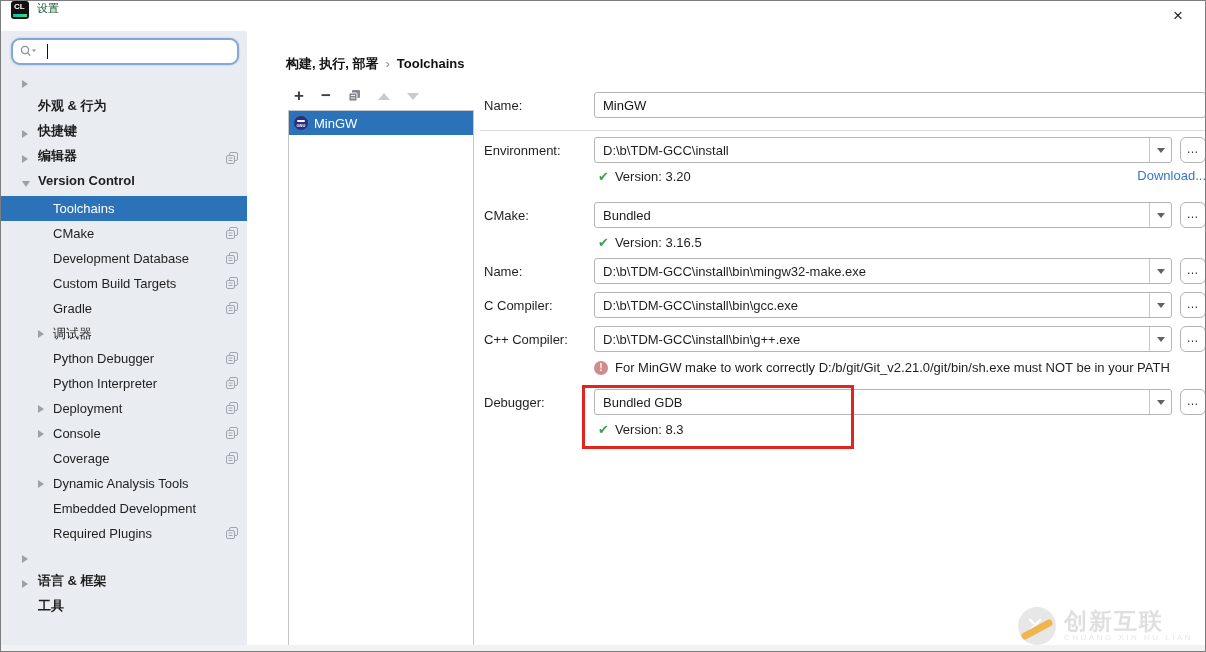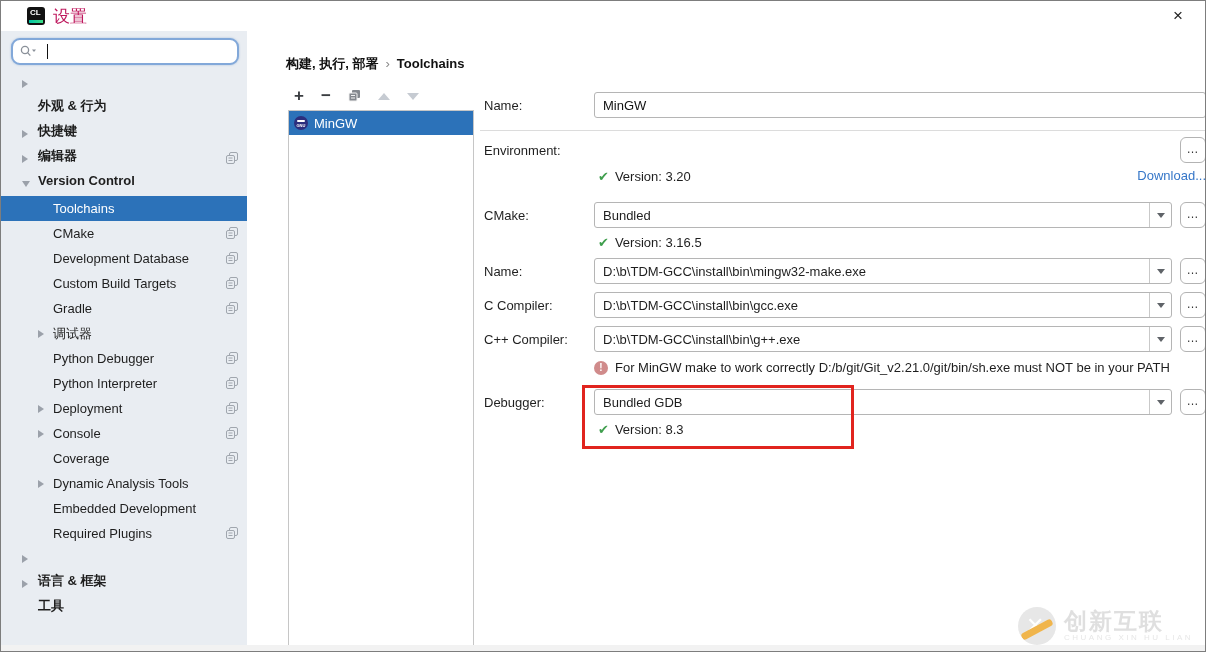--- a/index.html
+++ b/index.html
@@ -2,26 +2,26 @@
 <html><head>
 <meta charset="utf-8">
 <style>
   * { margin:0; padding:0; box-sizing:border-box; }
   body { font-family:"Liberation Sans","DejaVu Sans",sans-serif; background:#ccc; }
   .window{ position:relative; width:1206px; height:652px; background:#fff;
            border:1px solid #7d7d7d; overflow:hidden; font-size:13px; color:#1e1e1e;}
 
   
   .titlebar{ position:absolute; left:0; top:0; width:100%; height:30px; background:#fff;
-             display:flex; align-items:center; padding-left:26px; gap:8px;}
+             display:flex; align-items:flex-start; padding-left:10px; gap:8px;}
   .app-icon{ width:18px; height:18px; background:#111; border-radius:3px; position:relative; flex:0 0 auto;}
   .app-icon span{ position:absolute; left:3px; top:1px; color:#fff; font-size:8px; font-weight:bold; letter-spacing:0;}
   .app-icon::after{ content:""; position:absolute; left:2px; right:2px; bottom:2px; height:3px;
                     background:linear-gradient(90deg,#00c4a7,#3ddc84);}
-  .win-title{ font-size:17px; color:#be185d;}
+  .win-title{ font-size:11px; color:#14532d;}
   .close-btn{ position:absolute; right:16px; top:4px; font-size:17px; color:#222; width:22px; height:22px;
               text-align:center; line-height:22px; cursor:pointer;}
 
   
   .sidebar{ position:absolute; left:0; top:30px; width:246px; height:614px; background:#e9edf2;}
   .searchbox{ position:absolute; left:10px; top:7px; width:228px; height:27px; background:#fff;
               border:2px solid #82a8d9; border-radius:9px; box-shadow:0 0 2px rgba(90,140,200,.5);
               display:flex; align-items:center; padding-left:7px; gap:4px;}
   .caret{ width:1px; height:15px; background:#111; margin-left:6px;}
   .tree{ position:absolute; left:0; top:40px; width:246px;}
@@ -277,20 +277,26 @@
     </div>
 
     <div class="flabel" style="top:50px">Name:</div>
     <div class="finput" style="top:44px; width:612px">
       <span>MinGW</span>
     </div>
 
     <div class="sep-line"></div>
 
     <div class="flabel" style="top:95px">Environment:</div>
+    <div class="combo" style="top:89px">
+      <span class="val">D:\b\TDM-GCC\install</span>
+      <span class="arr">
+          <i></i>
+        </span>
+    </div>
     <div class="browse" style="top:89px">…</div>
     <div class="vrow" style="top:121px">
       <span class="check">✔</span>
       <span>Version: 3.20</span>
     </div>
     <div class="download">Download...</div>
 
     <div class="flabel" style="top:160px">CMake:</div>
     <div class="combo" style="top:154px">
       <span class="val">Bundled</span>

